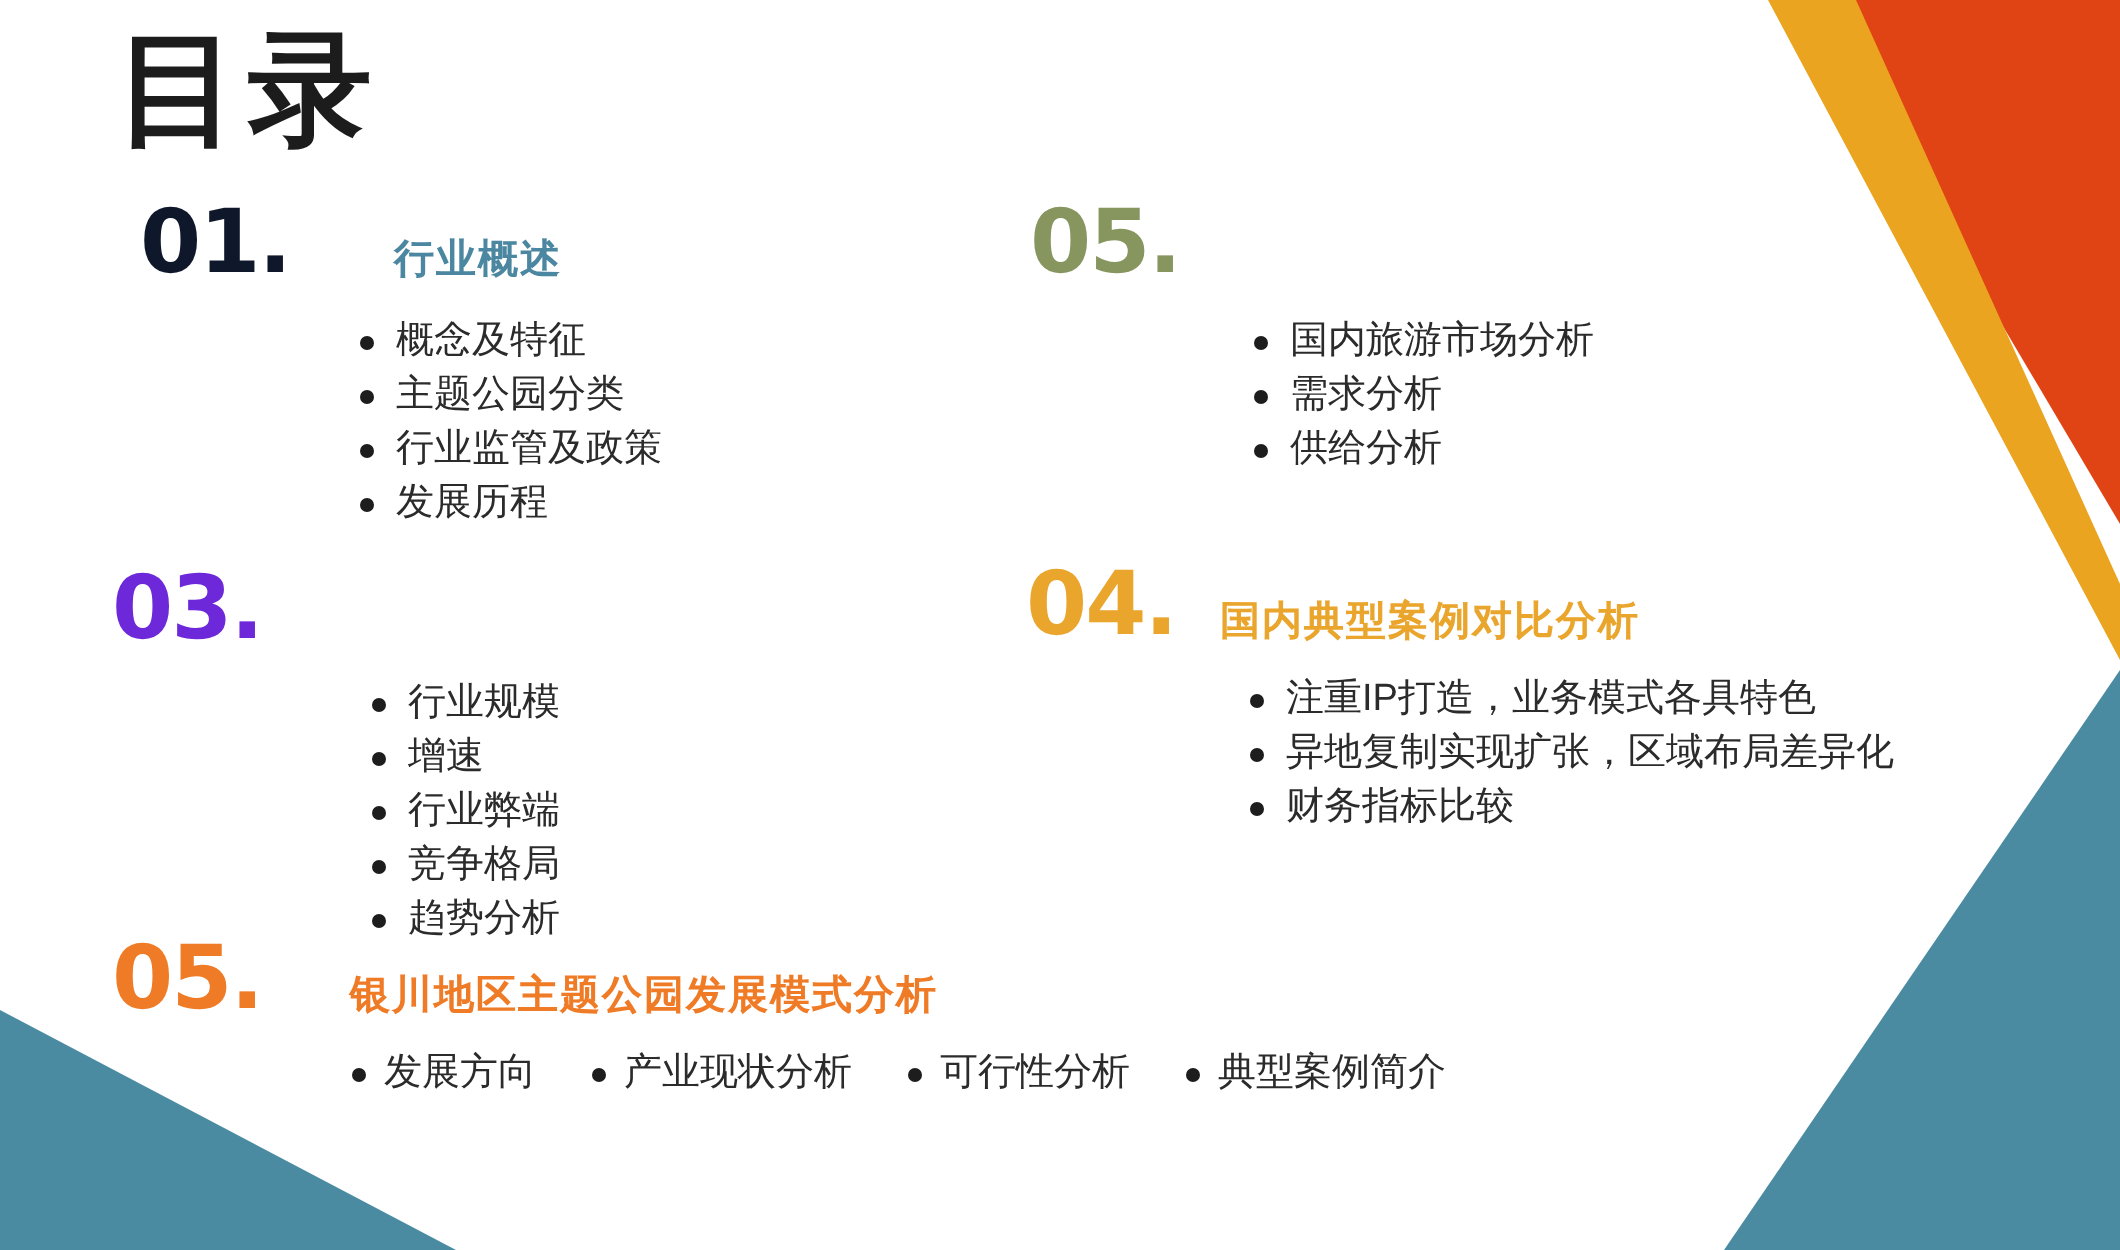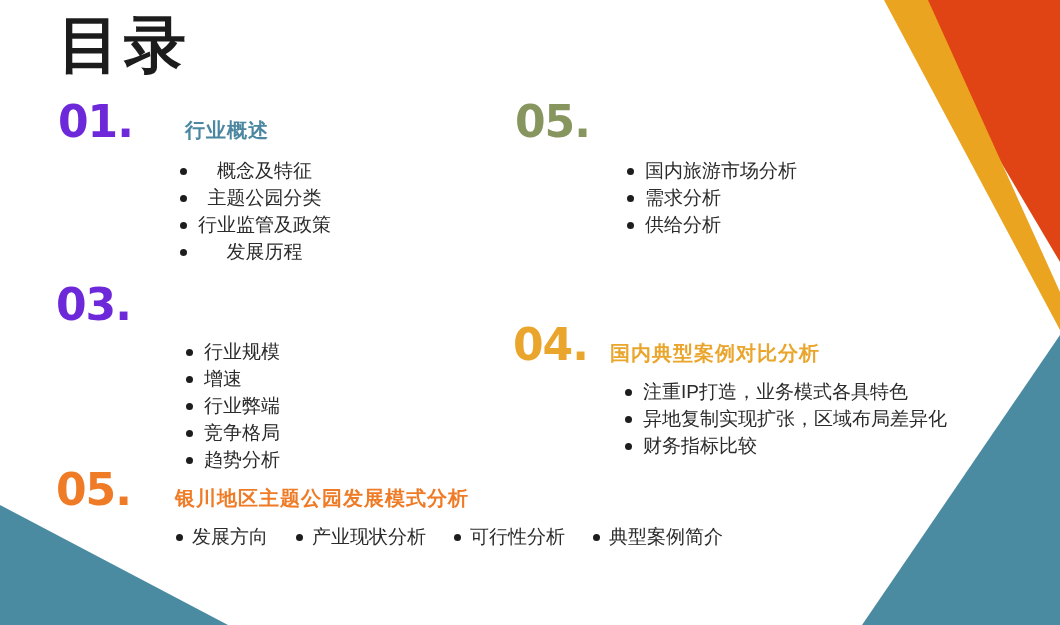--- a/index.html
+++ b/index.html
@@ -87,36 +87,36 @@
   .bullets.inline {
     display: flex;
     gap: 26px;
   }
   .bullets.inline li {
     padding-left: 18px;
   }
 
   
   #section-01 { left: 58px; top: 100px; }
-  #section-01 .sec-num   { color: #6d28d9; margin-right: 52px; }
+  #section-01 .sec-num   { color: #0f172a; margin-right: 52px; margin-left: 12px; }
   #section-01 .sec-title { color: #4b87a0; }
-  #section-01 .bullets   { margin-top: 14px; margin-left: 120px; text-align: center; }
+  #section-01 .bullets   { margin-top: 14px; margin-left: 120px; }
 
   #section-02 { left: 515px; top: 100px; }
   #section-02 .sec-num   { color: #87965f; margin-right: 30px; }
   #section-02 .sec-title { color: #87965f; }
   #section-02 .bullets   { margin-top: 14px; margin-left: 110px; }
 
   #section-03 { left: 56px; top: 283px; }
   #section-03 .sec-num   { color: #6d28d9; margin-right: 36px; }
   #section-03 .sec-title { color: #cdbc3d; }
   #section-03 .bullets   { margin-top: 12px; margin-left: 128px; }
 
   #section-04 { left: 513px; top: 281px; }
-  #section-04 .sec-num   { color: #eaa52c; margin-right: 22px; margin-top: 42px; }
+  #section-04 .sec-num   { color: #eaa52c; margin-right: 22px; }
   #section-04 .sec-title { color: #eaa52c; }
   #section-04 .bullets   { margin-top: 12px; margin-left: 110px; }
 
   #section-05 { left: 56px; top: 468px; }
   #section-05 .sec-num   { color: #ef7b26; margin-right: 44px; }
   #section-05 .sec-title { color: #ef7b26; }
   #section-05 .bullets   { margin-top: 12px; margin-left: 118px; }
 </style>
 </head>
 <body>

